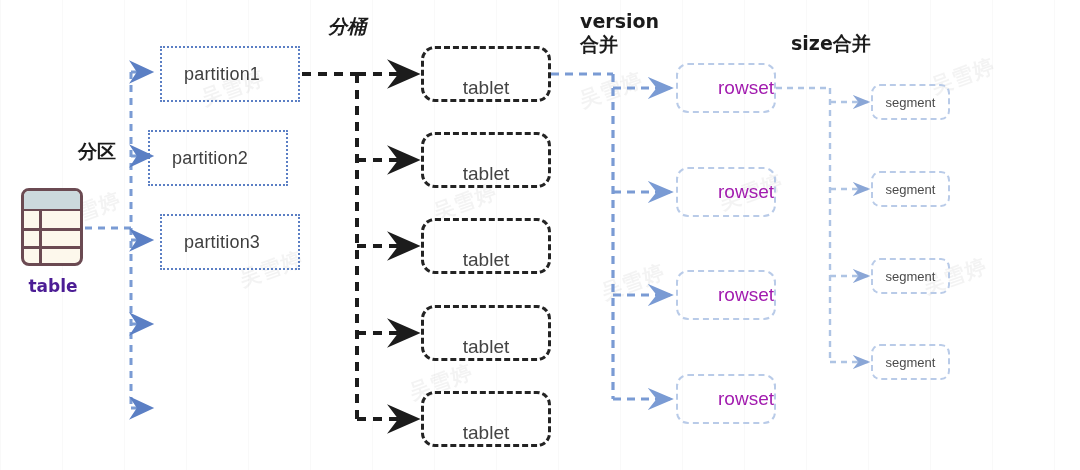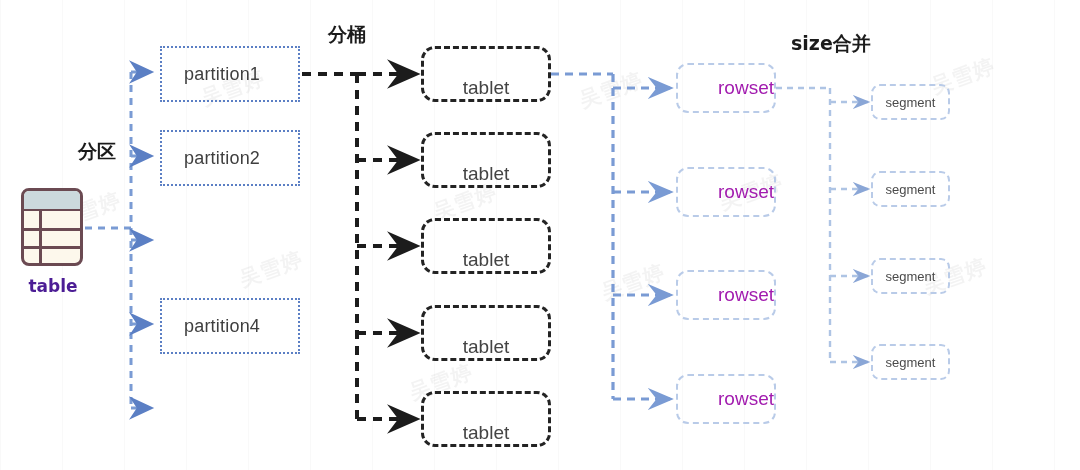--- a/index.html
+++ b/index.html
@@ -254,31 +254,33 @@
     <div class="th"></div>
     <div class="tb">
       <div class="vline"></div>
       <div class="hline" style="top:17px;"></div>
       <div class="hline" style="top:35px;"></div>
     </div>
   </div>
   <div id="table-caption">table</div>
 
   <div class="stage-label" style="left:78px; top:140px;">分区</div>
-  <div class="stage-label" style="left:328px; top:23px;">分桶</div>
+  <div class="stage-label" style="left:328px; top:15px;font-style:italic;">分桶</div>
+  <div class="stage-label" style="left:580px; top:10px;">version
+合并</div>
   <div class="stage-label" style="left:791px; top:32px;">size合并</div>
 
   <div class="node partition" style="left:160px; top:46px; width:140px; height:56px;">
     <span>partition1</span>
   </div>
-  <div class="node partition" style="left:160px; top:130px; width:140px; height:56px;">
+  <div class="node partition" style="left:148px; top:130px; width:140px; height:56px;">
     <span>partition2</span>
   </div>
-  <div class="node partition" style="left:160px; top:298px; width:140px; height:56px;">
-    <span>partition4</span>
+  <div class="node partition" style="left:160px; top:214px; width:140px; height:56px;">
+    <span>partition3</span>
   </div>
 
   <div class="node tablet" style="left:421px; top:46px; width:130px; height:56px;">
     <span>tablet</span>
   </div>
   <div class="node tablet" style="left:421px; top:132px; width:130px; height:56px;">
     <span>tablet</span>
   </div>
   <div class="node tablet" style="left:421px; top:218px; width:130px; height:56px;">
     <span>tablet</span>

